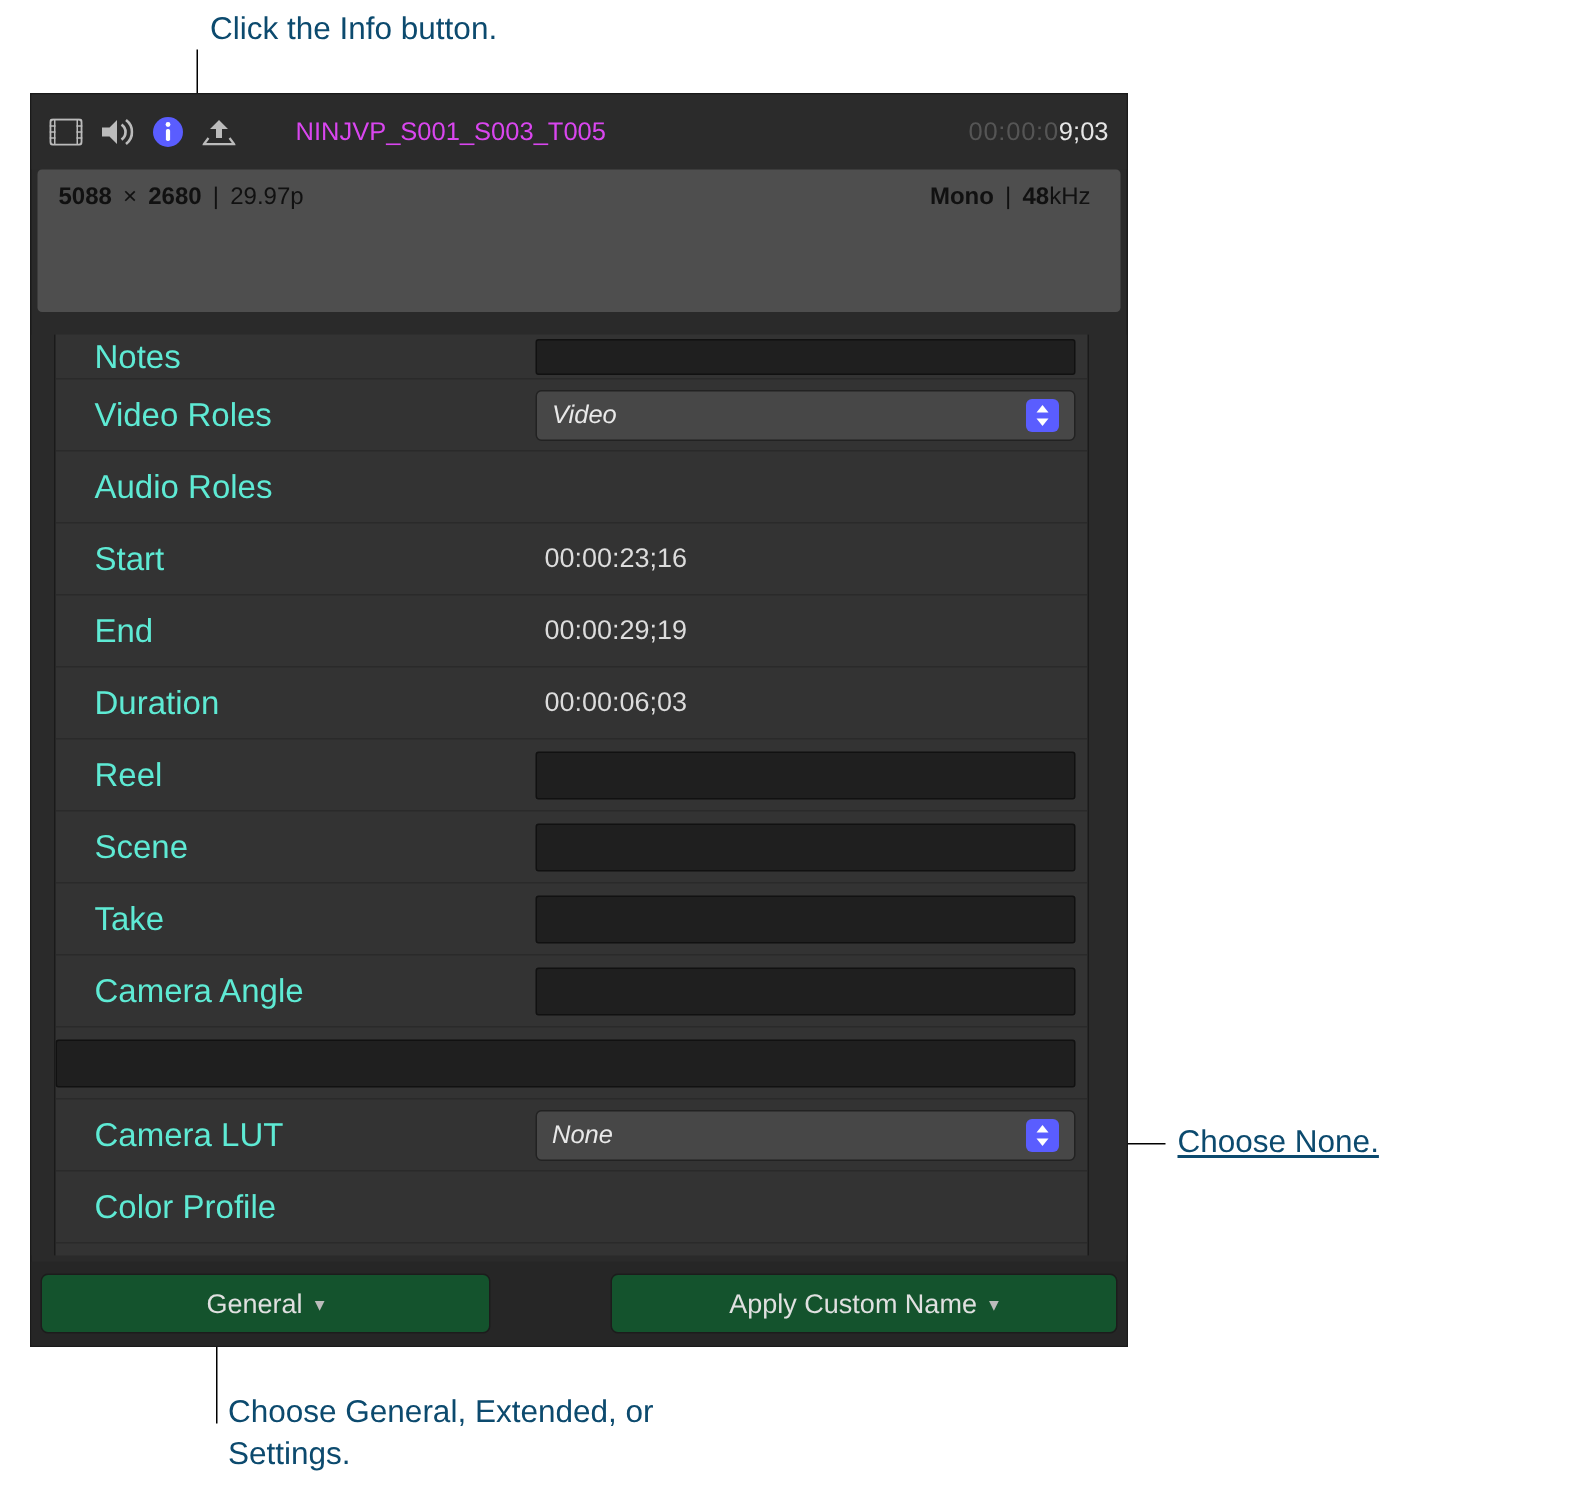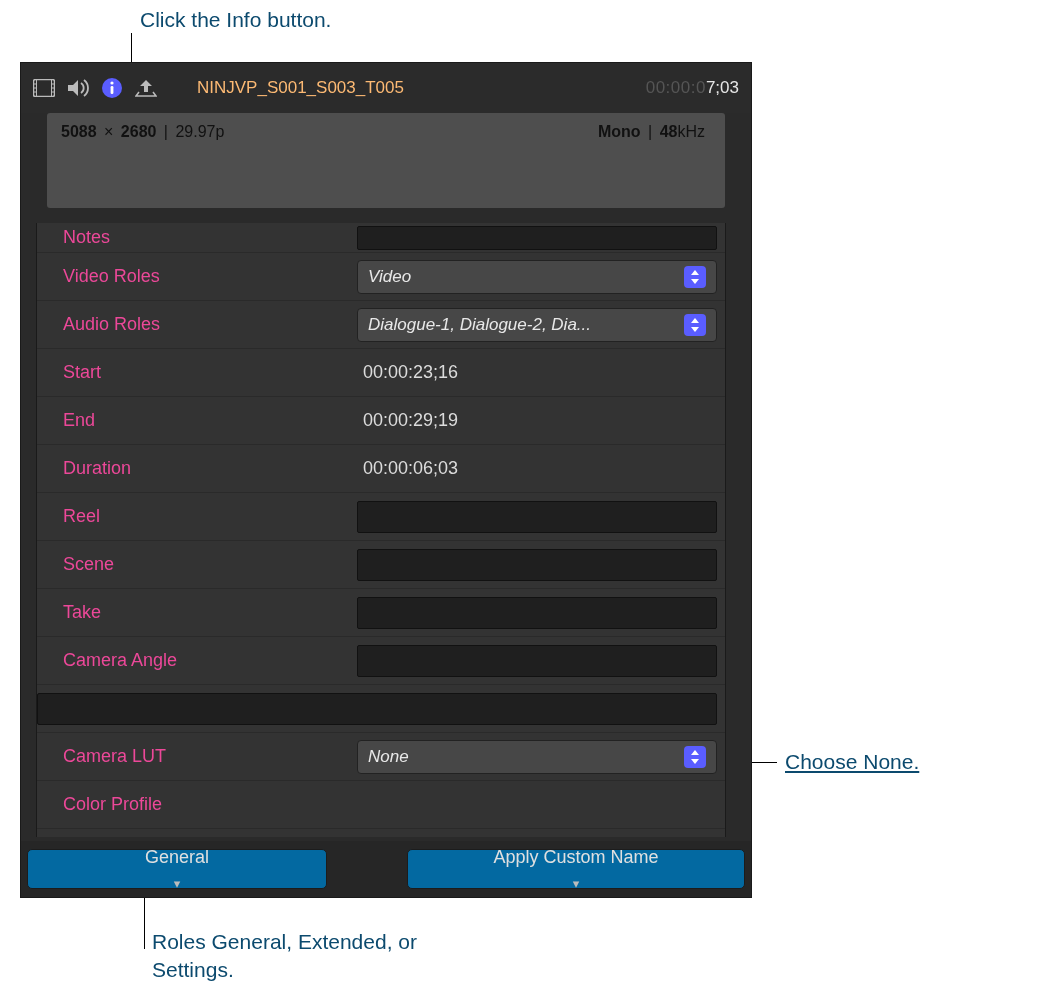--- a/index.html
+++ b/index.html
@@ -23,29 +23,29 @@
     
     .toolbar {
       height: 50px;
       display: flex;
       align-items: center;
       padding: 0 12px;
       gap: 12px;
       background: #2b2b2b;
     }
     .toolbar .icon { display: inline-flex; align-items: center; justify-content: center; }
-    .clip-name { flex: 0 0 auto; margin-left: 28px; font-size: 17px; color: #fdba74; }
+    .clip-name { flex: 0 0 auto; margin-left: 28px; font-size: 17px; color: #d946ef; }
     .spacer { flex: 1; }
     .timecode-wrap { display: flex; align-items: baseline; }
     .timecode-dim { font-size: 17px; color: #555; letter-spacing: 0.5px; }
     .timecode { font-size: 17px; color: #e6e6e6; }
     
     .format-strip {
       height: 95px;
-      margin: 0 26px;
+      margin: 0 4px;
       background: #4e4e4e;
       border-radius: 3px;
       padding: 10px 14px;
       position: relative;
       font-size: 16px;
       color: #111;
     }
     .format-left { position: absolute; top: 10px; left: 14px; }
     .format-right { position: absolute; top: 10px; right: 20px; }
     .fmt-res-w, .fmt-res-h, .fmt-mono, .fmt-khz { font-weight: 700; }
@@ -70,22 +70,22 @@
     }
     .row {
       display: flex;
       align-items: center;
       height: 48px;
       border-bottom: 1px solid #2a2a2a;
     }
     .row .label {
       width: 320px;
       padding-left: 26px;
-      font-size: 18px;
-      color: #ec4899;
+      font-size: 22px;
+      color: #5eead4;
     }
     .row .val {
       flex: 1;
       padding-right: 8px;
       display: flex;
       align-items: center;
     }
     .val-text {
       font-size: 18px;
       color: #dcdcdc;
@@ -140,31 +140,30 @@
       right: 0;
       height: 56px;
       background: #262626;
       display: flex;
       align-items: center;
       padding: 0 6px;
       gap: 80px;
     }
     .btn {
       height: 40px;
-      background: #0369a1;
+      background: #14532d;
       border: 1px solid #1c1c1c;
       border-radius: 5px;
       display: flex;
       align-items: center;
       justify-content: center;
       font-size: 18px;
       color: #e0e0e0;
       padding: 0 22px;
       gap: 8px;
-      flex-direction: column;
     }
     .btn.left { width: 300px; }
     .btn.right { flex: 1; }
     .chev { font-size: 13px; color: #bbb; }
     
     .callout {
       position: absolute;
       font-size: 21px;
       color: #0c4a6e;
       line-height: 1.35;
@@ -176,21 +175,21 @@
   </style>
 </head>
 <body>
 
 <div class="callout" style="left:140px; top:6px;">Click the Info button.</div>
 <div class="callout-line" style="left:131px; top:33px; width:1px; height:37px;"></div>
 
 <div class="callout" style="left:785px; top:748px;text-decoration:underline;">Choose None.</div>
 <div class="callout-line" style="left:722px; top:762px; width:55px; height:1px;"></div>
 
-<div class="callout" style="left:152px; top:928px; width:320px;">Roles General, Extended, or Settings.</div>
+<div class="callout" style="left:152px; top:928px; width:320px;">Choose General, Extended, or Settings.</div>
 <div class="callout-line" style="left:144px; top:889px; width:1px; height:60px;"></div>
 
 <div class="panel">
 
   <div class="toolbar">
     <span class="icon">
       <svg width="22" height="18" viewBox="0 0 22 18">
           <rect x="0.5" y="0.5" width="21" height="17" rx="2" fill="none" stroke="#bbb" stroke-width="1.5"></rect>
           <rect x="3" y="0.5" width="1" height="17" fill="#bbb"></rect>
           <rect x="18" y="0.5" width="1" height="17" fill="#bbb"></rect>
@@ -219,21 +218,21 @@
     <span class="icon">
       <svg width="22" height="20" viewBox="0 0 22 20">
           <path d="M11 2 L17 8 L13 8 L13 14 L9 14 L9 8 L5 8 Z" fill="#bbb"></path>
           <path d="M4 14 L1 18 L21 18 L18 14" fill="none" stroke="#bbb" stroke-width="1.5"></path>
         </svg>
     </span>
     <span class="clip-name">NINJVP_S001_S003_T005</span>
     <span class="spacer"></span>
     <span class="timecode-wrap">
       <span class="timecode-dim">00:00:0</span>
-        <span class="timecode">7;03</span>
+        <span class="timecode">9;03</span>
     </span>
   </div>
 
   <div class="format-strip">
     <div class="format-left">
       <span class="fmt-res-w">5088</span><span class="fmt-sep"> × </span><span class="fmt-res-h">2680</span><span class="fmt-sep"> | </span><span class="fmt-fr">29.97p</span>
     </div>
     <div class="format-right">
       <span class="fmt-mono">Mono</span><span class="fmt-sep"> | </span><span class="fmt-khz">48</span><span class="fmt-fr">kHz</span>
     </div>
@@ -259,31 +258,20 @@
                   <polygon points="5,0 9,5 1,5" fill="#fff"></polygon>
                   <polygon points="5,14 9,9 1,9" fill="#fff"></polygon>
                 </svg>
               </span>
           </div>
         </div>
       </div>
 
       <div class="row">
         <div class="label">Audio Roles</div>
-        <div class="val">
-          <div class="select">
-            <span class="select-label">Dialogue-1, Dialogue-2, Dia...</span>
-            <span class="select-caret">
-                <svg width="10" height="14" viewBox="0 0 10 14">
-                  <polygon points="5,0 9,5 1,5" fill="#fff"></polygon>
-                  <polygon points="5,14 9,9 1,9" fill="#fff"></polygon>
-                </svg>
-              </span>
-          </div>
-        </div>
       </div>
 
       <div class="row">
         <div class="label">Start</div>
         <div class="val">
             <span class="val-text">00:00:23;16</span>
           </div>
       </div>
 
       <div class="row">

